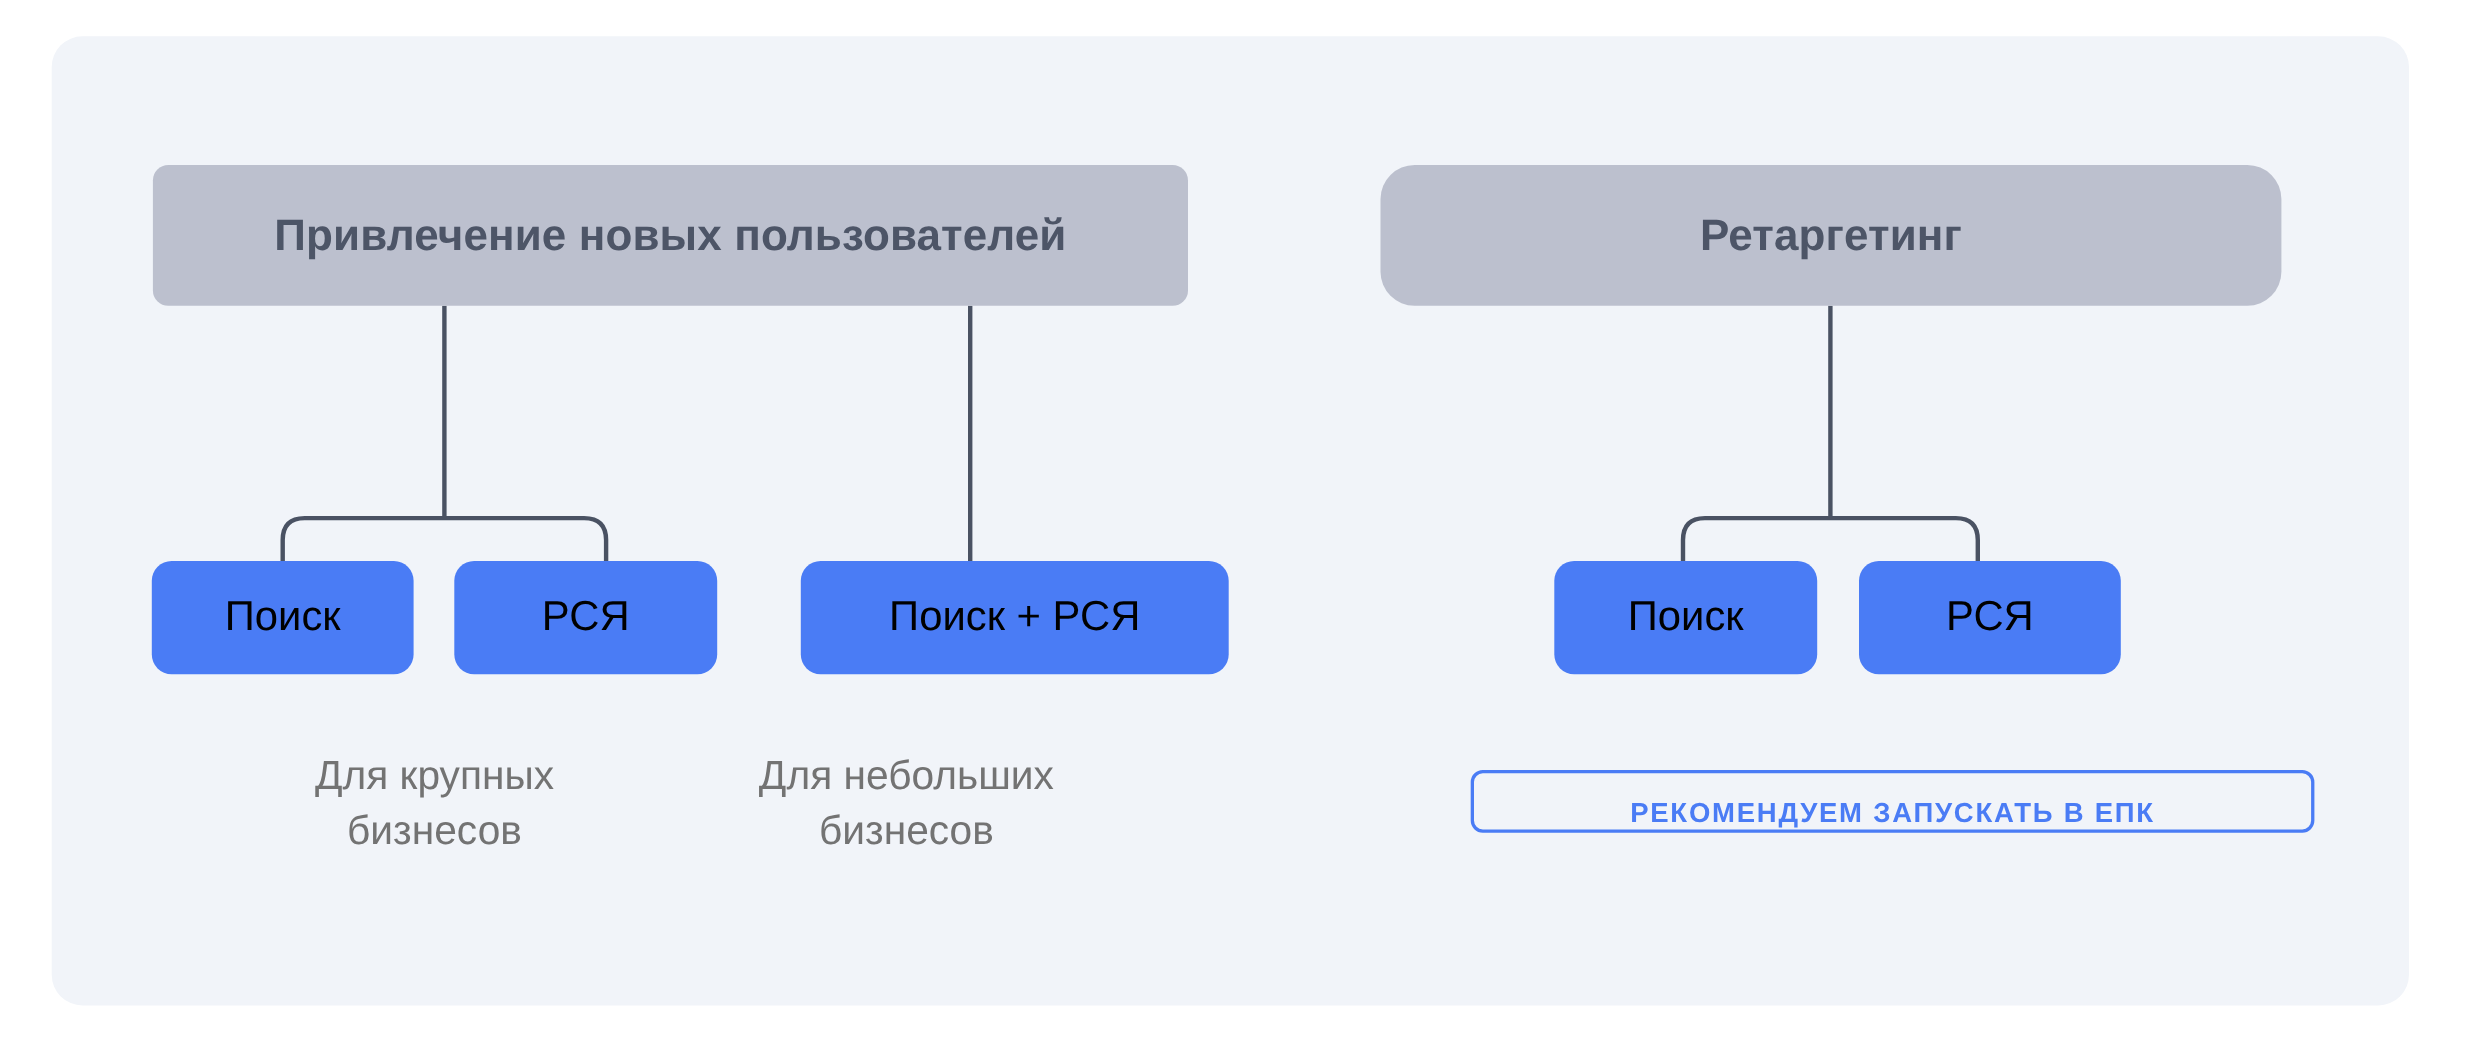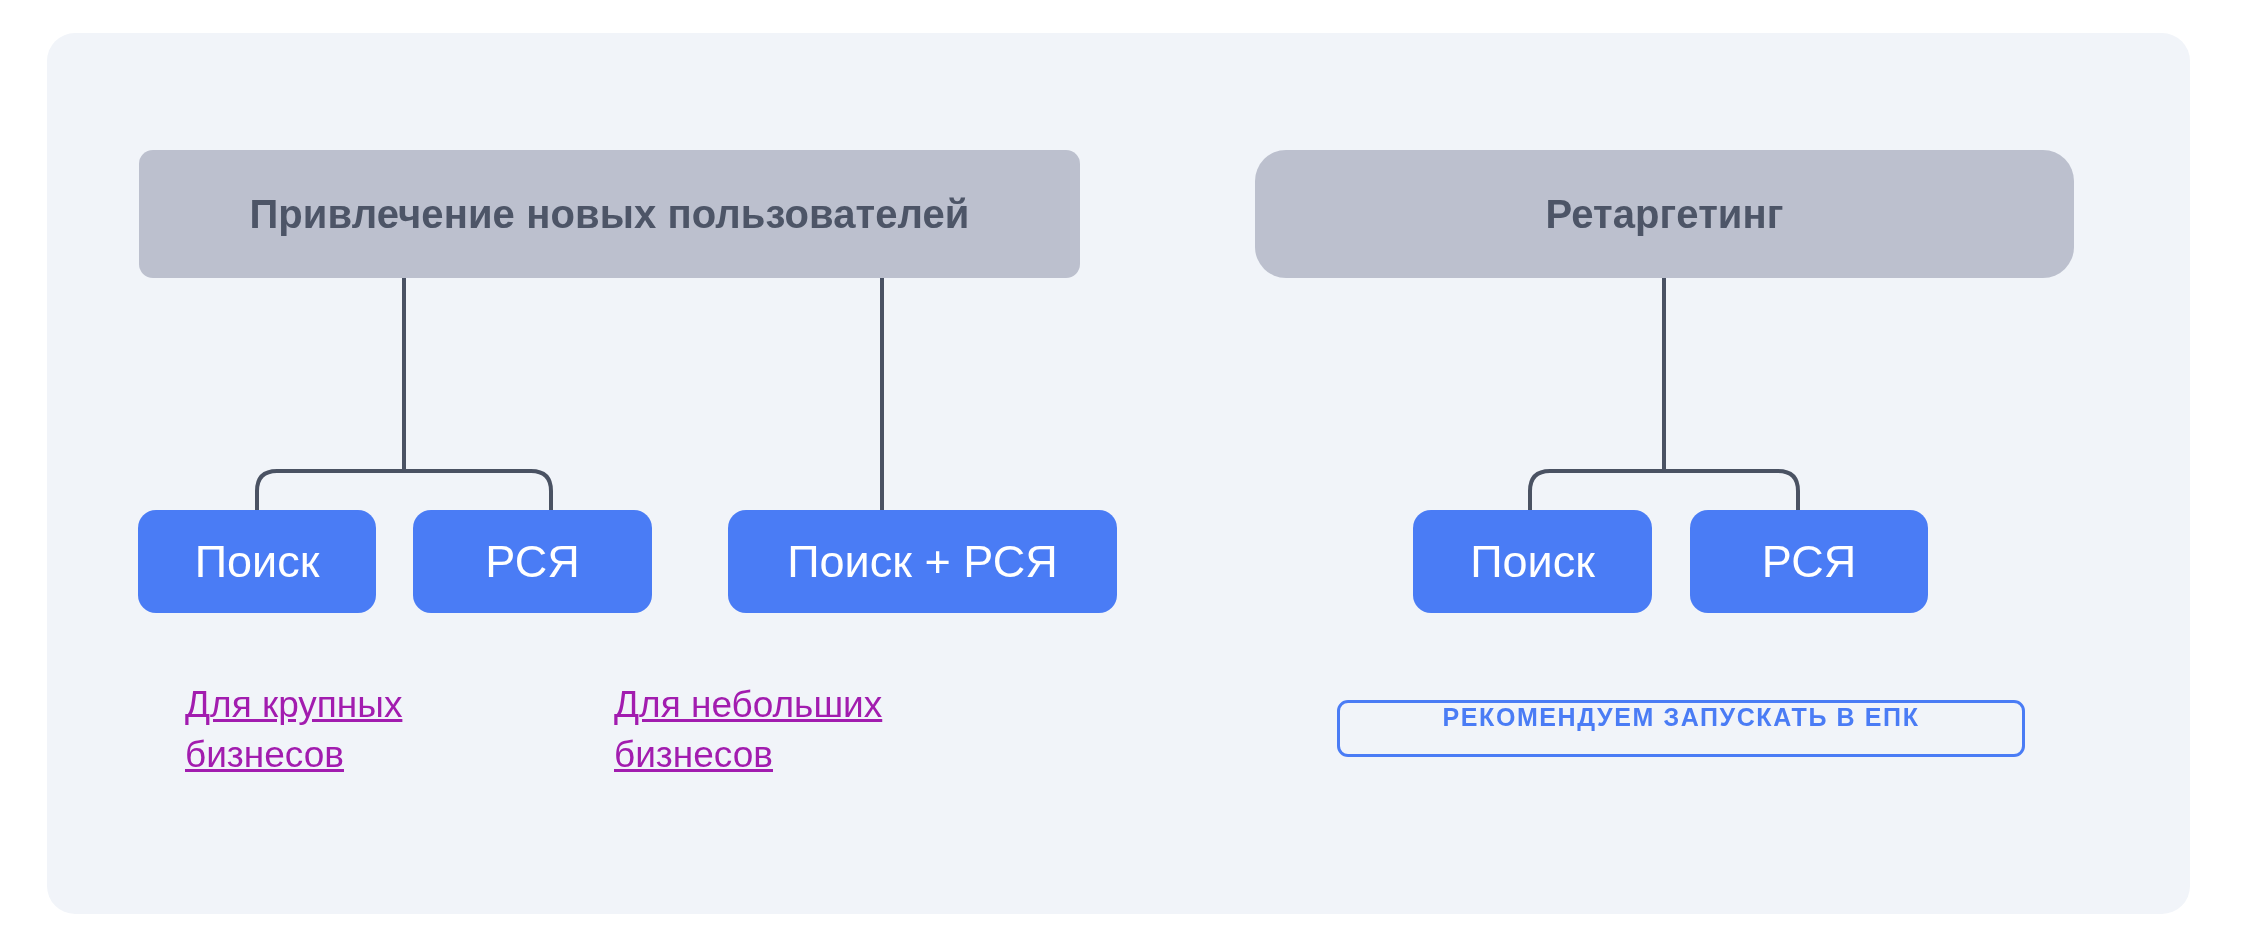--- a/index.html
+++ b/index.html
@@ -37,52 +37,52 @@
   }
   #hdr-acq{left:139px;top:150px;width:941px;height:128px;}
   #hdr-ret{left:1255px;top:150px;width:819px;height:128px;border-radius:31px;}
 
   
   .chip{
     position:absolute;
     background:#4a7cf5;
     border-radius:18px;
     display:flex;align-items:center;justify-content:center;
-    color:#ffffff;
-    font-size:45px;
+    color:#000000;
+    font-size:38px;
     font-weight:400;
     white-space:nowrap;
   }
   #chip-acq-search{left:138px;top:510px;width:238px;height:103px;}
   #chip-acq-rsya{left:413px;top:510px;width:239px;height:103px;}
   #chip-acq-both{left:688px;top:510px;width:389px;height:103px;margin-left:40px;}
   #chip-ret-search{left:1413px;top:510px;width:239px;height:103px;}
   #chip-ret-rsya{left:1690px;top:510px;width:238px;height:103px;}
 
   
   .caption{
     position:absolute;
-    color:#a21caf;
+    color:#737373;
     font-size:37px;
     line-height:50px;
+    text-align:center;
     white-space:pre-line;
-    text-decoration:underline;
   }
   #cap-large{left:185px;top:680px;width:420px;}
   #cap-small{left:614px;top:680px;width:420px;}
 
   
   .badge{
     position:absolute;
     left:1337px;top:700px;
-    width:688px;height:57px;
+    width:767px;height:57px;
     box-sizing:border-box;
     border:3px solid #4a7cf5;
     border-radius:11px;
-    display:flex;align-items:flex-start;justify-content:center;
+    display:flex;align-items:flex-end;justify-content:center;
     color:#4a7cf5;
     font-size:25px;
     font-weight:bold;
     letter-spacing:1.6px;
     white-space:nowrap;
   }
 </style>
 </head>
 <body>
 

